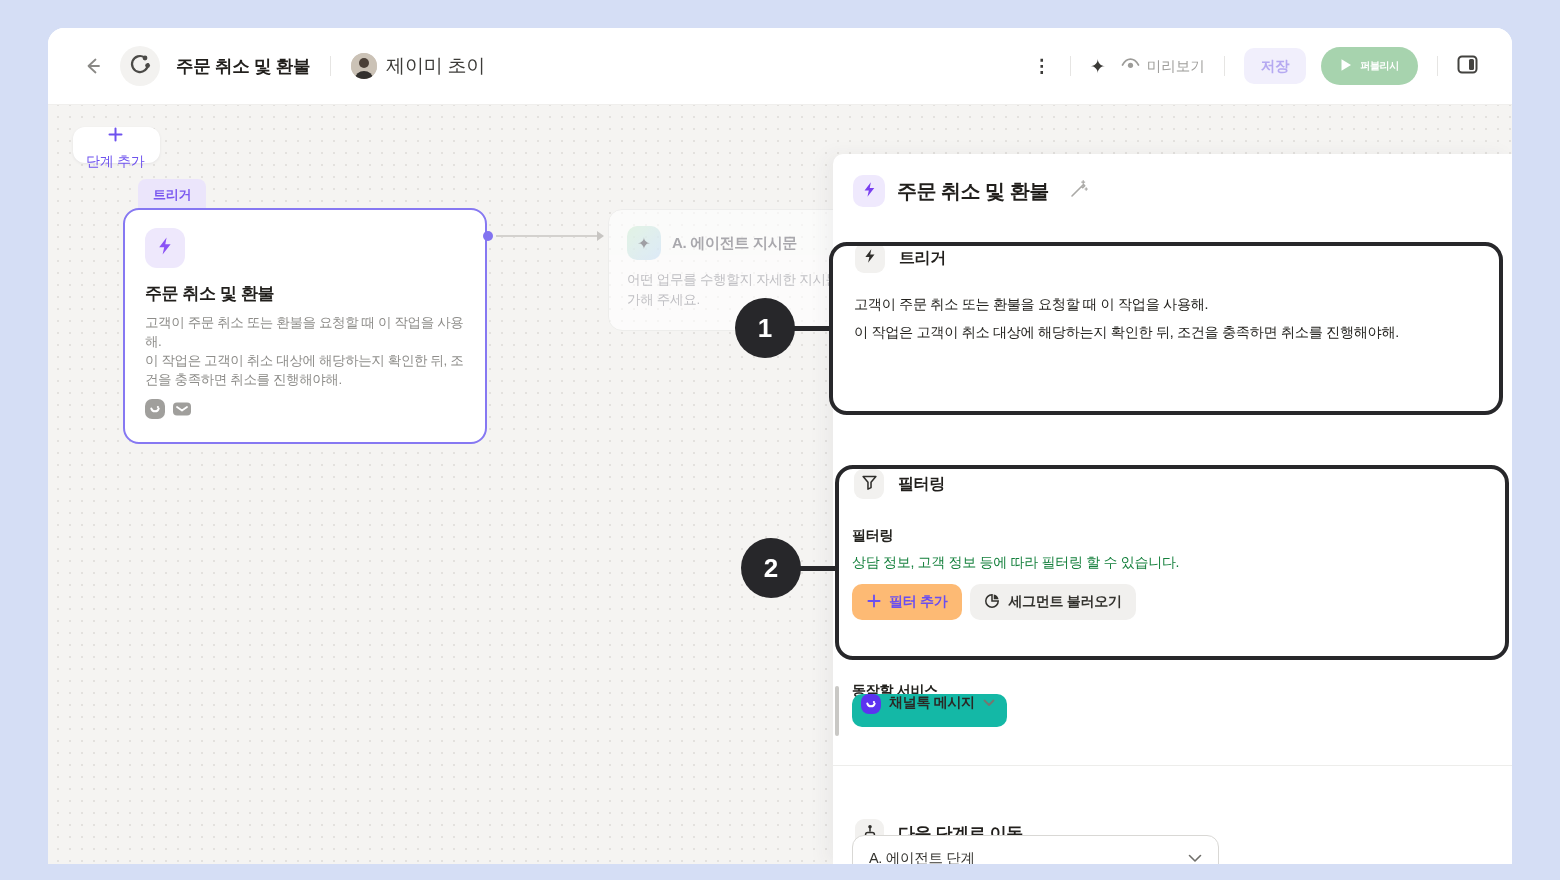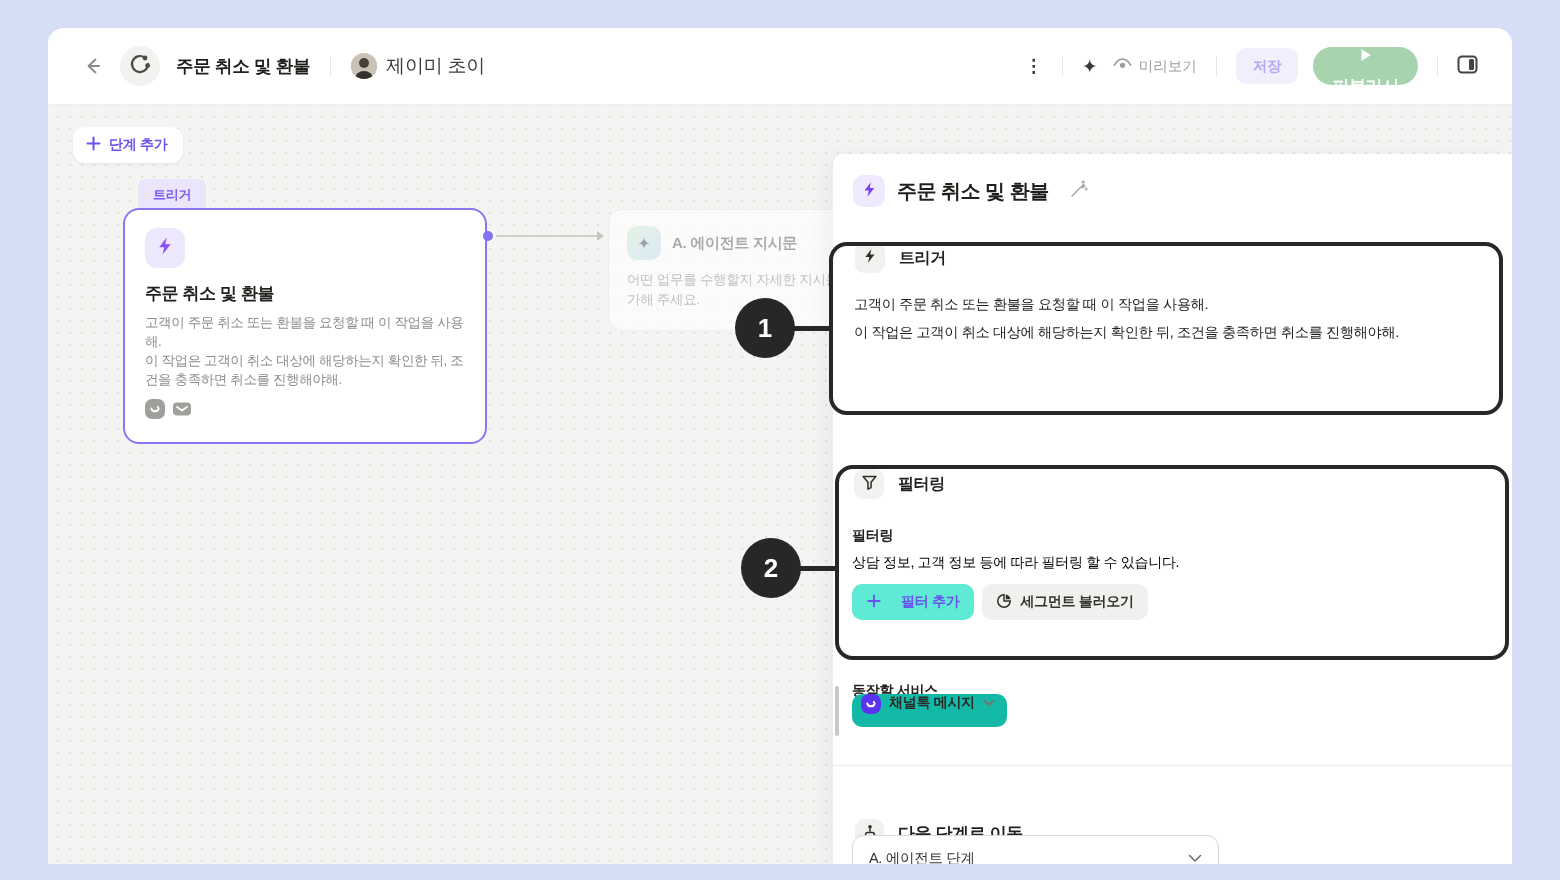--- a/index.html
+++ b/index.html
@@ -40,37 +40,37 @@
   .kebab { font-size:18px; color:#3c3b38; line-height:1; letter-spacing:0; font-weight:bold; }
   .sparkle { font-size:19px; color:#3b3a37; }
   .preview { display:flex; align-items:center; gap:7px; color:#9d9c99; font-size:14.5px; cursor:pointer; }
   .btn-save {
     height:36px; padding:0 17px; border:none; border-radius:10px;
     background:#f1effc; color:#b5a9f1; font-size:14.5px; font-weight:bold; cursor:pointer;
     letter-spacing:-0.3px;
   }
   .btn-publish {
     height:38px; padding:0 19px; border:none; border-radius:19px;
-    background:#a7d3ae; color:#ffffff; font-size:17px; font-weight:bold; cursor:pointer;
-    display:flex; align-items:center; gap:8px; letter-spacing:-0.3px;flex-direction:column;
+    background:#a7d3ae; color:#ffffff; font-size:10px; font-weight:bold; cursor:pointer;
+    display:flex; align-items:center; gap:8px; letter-spacing:-0.3px;
   }
 
   
   .canvas {
     position:absolute; left:0; top:77px; right:0; bottom:0;
     background-color:#f5f4f2;
     background-image: radial-gradient(circle, #e3e1de 1.3px, transparent 1.4px);
     background-size:12px 12px; background-position:4px 6px;
   }
   .add-step-btn {
     position:absolute; left:25px; top:22px; height:36px; padding:0 16px 0 13px;
     background:#fff; border:none; border-radius:12px;
     display:flex; align-items:center; gap:8px; cursor:pointer;
-    box-shadow:0 1px 3px rgba(40,40,60,.08); font-weight:bold;
-    color:#6e52ee; font-size:14px; letter-spacing:-0.3px;
+    box-shadow:0 1px 3px rgba(40,40,60,.08); font-weight:normal;
+    color:#6e52ee; font-size:14px; letter-spacing:-0.3px;flex-direction:column;
   }
   .trigger-badge {
     position:absolute; left:90px; top:74px; height:40px; padding:7px 15px;
     background:#ebe5fb; color:#7a58f0; font-size:13px; font-weight:bold;
     border-radius:8px 8px 0 0; letter-spacing:-0.2px;
   }
   .trigger-card {
     position:absolute; left:75px; top:103px; width:364px; height:236px;
     background:#fff; border:2px solid #8678f2; border-radius:16px;
     padding:18px 20px; z-index:2;
@@ -128,25 +128,25 @@
   .section-heading { font-size:16px; font-weight:bold; letter-spacing:-0.4px; color:#211f1c; }
 
   .trg-row { position:absolute; left:22px; top:89px; display:flex; align-items:center; gap:14px; }
   .trg-desc {
     position:absolute; left:21px; top:136px; width:650px;
     font-size:14.2px; line-height:28px; color:#23221e; letter-spacing:-0.35px; white-space:pre-line;
   }
 
   .flt-row { position:absolute; left:21px; top:315px; display:flex; align-items:center; gap:14px; }
   .flt-label { position:absolute; left:19px; top:373px; font-size:14px; font-weight:bold; letter-spacing:-0.3px; color:#23221e; }
-  .flt-desc { position:absolute; left:19px; top:400px; font-size:14px; color:#000000; letter-spacing:-0.3px; }
+  .flt-desc { position:absolute; left:19px; top:400px; font-size:14px; color:#15803d; letter-spacing:-0.3px; }
   .flt-buttons { position:absolute; left:19px; top:430px; display:flex; gap:8px; }
   .btn-add-filter {
-    height:36px; padding:0 15px; border:none; border-radius:10px; background:#5eead4;
-    color:#6a4ef0; font-size:14px; font-weight:bold; display:flex; align-items:center; gap:20px;
+    height:36px; padding:0 15px; border:none; border-radius:10px; background:#fdba74;
+    color:#6a4ef0; font-size:14px; font-weight:bold; display:flex; align-items:center; gap:8px;
     cursor:pointer; letter-spacing:-0.3px;
   }
   .btn-segment {
     height:36px; padding:0 14px; border:none; border-radius:10px; background:#f1f0ee;
     color:#33322e; font-size:14px; font-weight:bold; display:flex; align-items:center; gap:8px;
     cursor:pointer; letter-spacing:-0.3px;
   }
 
   .svc-label { position:absolute; left:19px; top:507px; font-size:14px; font-weight:bold; letter-spacing:-0.3px; color:#23221e;margin-top:21px; }
   .panel-scrollbar { position:absolute; left:2px; top:532px; width:4px; height:50px; border-radius:2px; background:#c9c8c5; }

